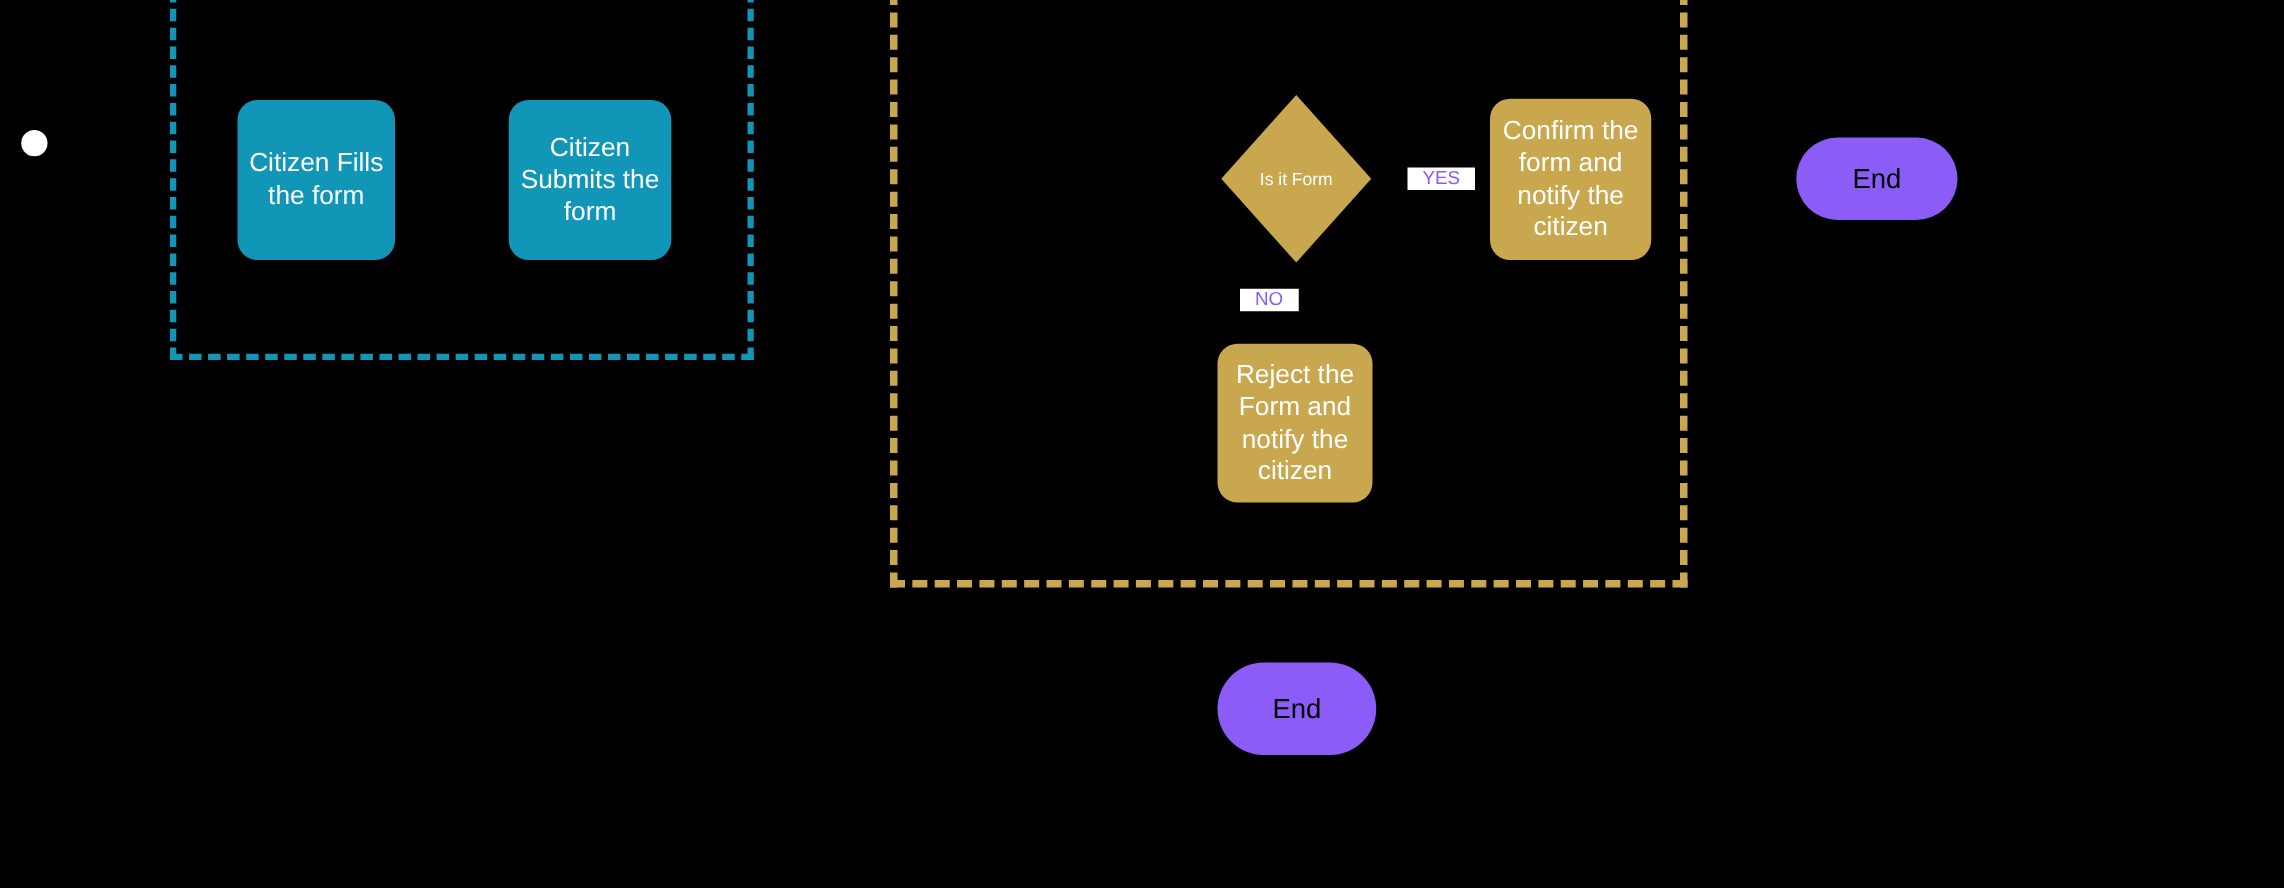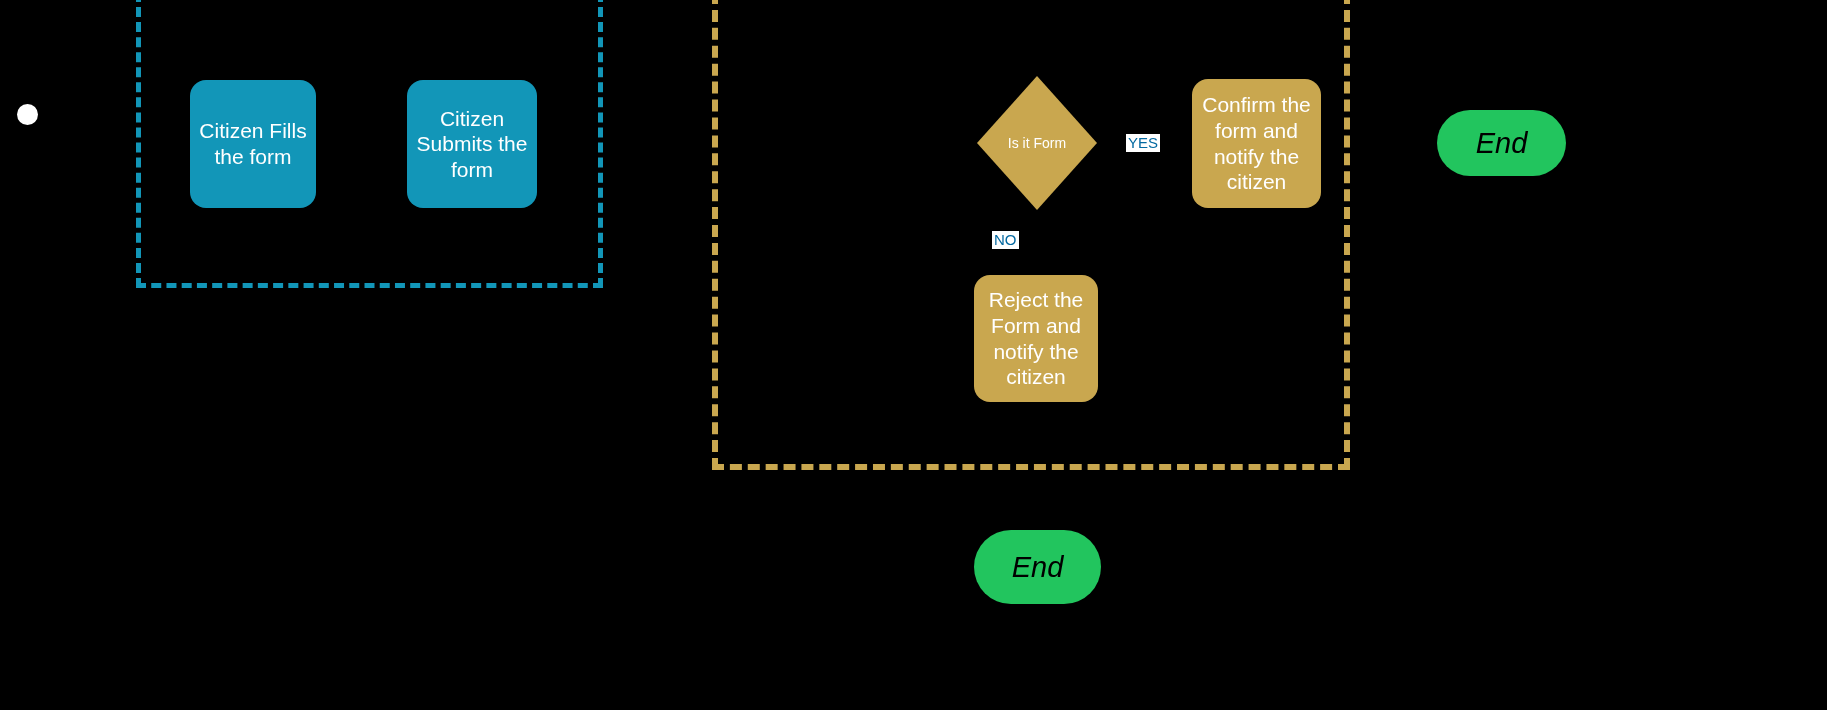--- a/index.html
+++ b/index.html
@@ -89,49 +89,48 @@
     justify-content: center;
     color: #ffffff;
     font-size: 14px;
     text-align: center;
   }
 
   
   .edge-label {
     position: absolute;
     background: #ffffff;
-    color: #0369a1;
+    color: #8b5cf6;
     font-size: 15px;
     line-height: 1.05;
-    padding: 1px 2px;
+    padding: 1px 12px;
     white-space: nowrap;
   }
   .lbl-yes { left: 1126px; top: 134px; }
   .lbl-no  { left: 992px; top: 231px; }
 
   
   .start-dot {
     position: absolute;
     left: 17px;
     top: 104px;
     width: 21px;
     height: 21px;
     border-radius: 50%;
     background: #ffffff;
   }
   .end-pill {
     position: absolute;
-    background: #22c55e;
+    background: #8b5cf6;
     color: #000000;
     border-radius: 999px;
     display: flex;
     align-items: center;
     justify-content: center;
-    font-size: 29px;
-    font-style: italic;
+    font-size: 22px;
   }
   .end-top    { left: 1437px; top: 110px; width: 129px; height: 66px; }
   .end-bottom { left: 974px;  top: 530px; width: 127px; height: 74px; }
 </style>
 </head>
 <body>
 
 <div id="canvas">
 
   <div class="start-dot"></div>

